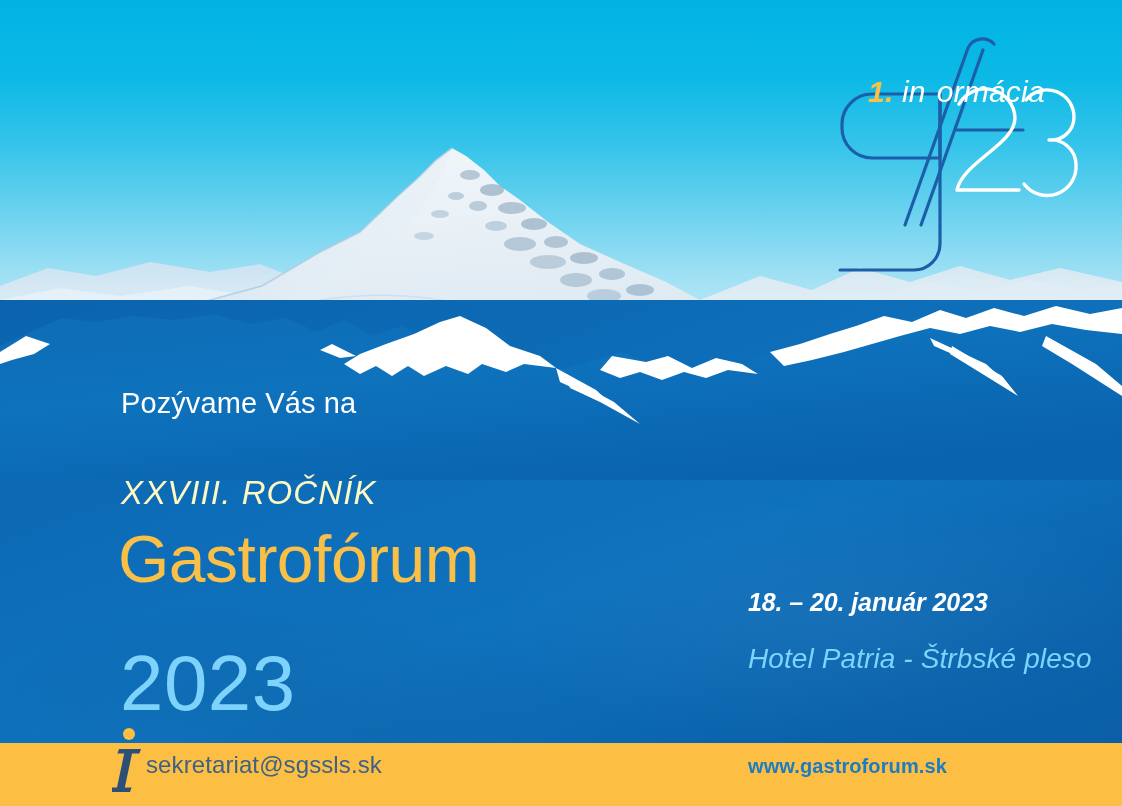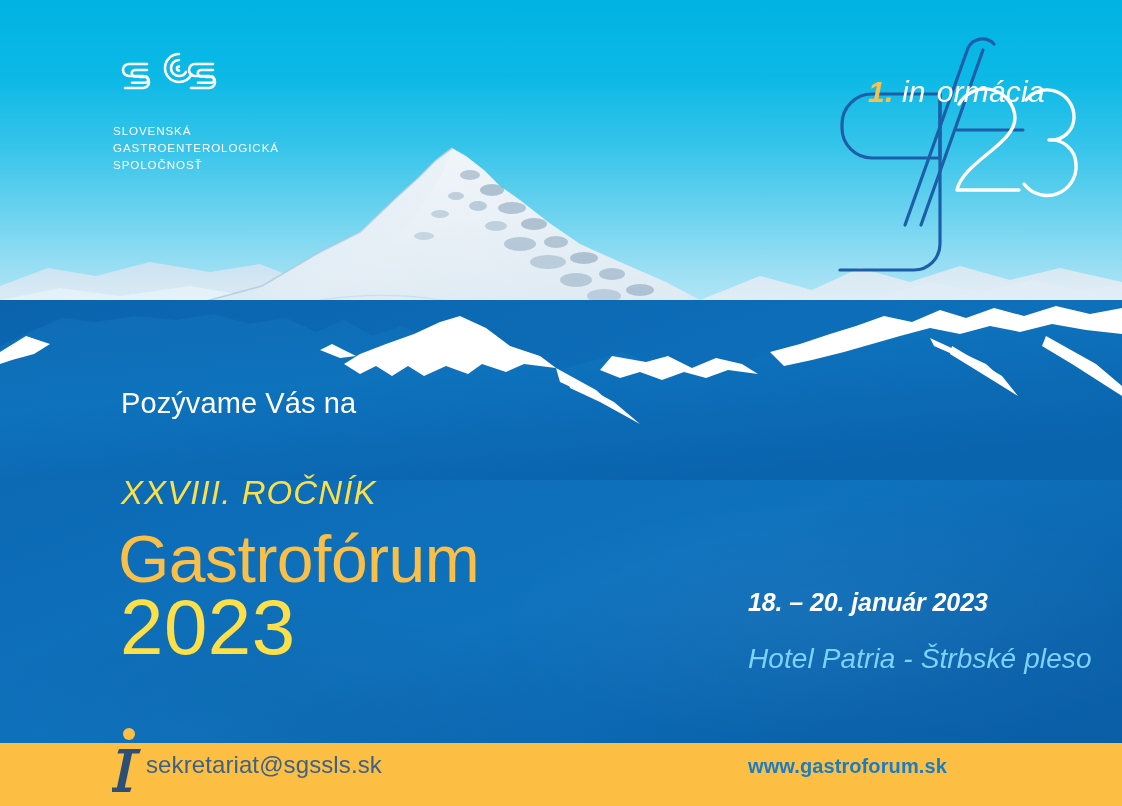--- a/index.html
+++ b/index.html
@@ -72,31 +72,31 @@
   .info-word { color:#ffffff; }
   .info-f-gap { display:inline-block; width:11px; }
 
   
   .invite {
     position:absolute; left:121px; top:387px;
     color:#ffffff; font-size:29px; font-weight:400; letter-spacing:.1px;
   }
   .rocnik {
     position:absolute; left:121px; top:474px;
-    color:#fde047; font-size:33px; font-style:italic; font-weight:400;
+    color:#fef9c3; font-size:33px; font-style:italic; font-weight:400;
     letter-spacing:1.1px;
   }
   .title-main {
     position:absolute; left:118px; top:527px;
     color:#f9bf47; font-size:66px; font-weight:400; line-height:.98;
     letter-spacing:-.5px;
   }
   .title-year {
-    position:absolute; left:120px; top:589px;
-    color:#fde047; font-size:78px; font-weight:400; line-height:.98;
+    position:absolute; left:120px; top:645px;
+    color:#7dd3fc; font-size:78px; font-weight:400; line-height:.98;
     letter-spacing:.5px;
   }
 
   
   .date-line {
     position:absolute; left:748px; top:588px;
     color:#ffffff; font-size:25px; font-weight:700; font-style:italic;
     letter-spacing:-.1px; white-space:nowrap;
   }
   .venue-line {
@@ -263,43 +263,20 @@
       <path d="M952,86 L1002,116 L1018,136 L976,110 L950,94 Z"></path>
       <path d="M1046,76 L1096,104 L1122,126 L1122,136 L1072,104 L1042,86 Z"></path>
 
       <path d="M332,84 L356,96 L340,98 L320,90 Z"></path>
       <path d="M396,82 L420,94 L404,98 L384,88 Z"></path>
     </g>
   </svg>
 
   <div class="blue-texture"></div>
 
-  <div class="sgs-logo">
-    <svg class="sgs-mark" viewBox="0 0 108 66">
-      <g fill="none" stroke="#ffffff" stroke-width="2.6" stroke-linecap="round">
-
-        <path d="M34,20 h-18 a6,6 0 0 0 0,12 h14 a6,6 0 0 1 0,12 h-18"></path>
-        <path d="M34,26 h-12 a3.2,3.2 0 0 0 0,6.4 h10 a3.2,3.2 0 0 1 0,6.4 h-13"></path>
-        <path d="M34,33 h-7"></path>
-
-        <path d="M100,20 h-18 a6,6 0 0 0 0,12 h14 a6,6 0 0 1 0,12 h-18"></path>
-        <path d="M100,26 h-12 a3.2,3.2 0 0 0 0,6.4 h10 a3.2,3.2 0 0 1 0,6.4 h-13"></path>
-        <path d="M100,33 h-7"></path>
-
-        <path d="M66,10 a14,14 0 1 0 0,28 a14,14 0 0 0 12.5,-7.6"></path>
-        <path d="M66,16 a8,8 0 1 0 0,16 a8,8 0 0 0 7,-4.2"></path>
-        <path d="M66,22.5 a2,2 0 1 0 0,4"></path>
-      </g>
-    </svg>
-    <div class="sgs-name">
-      <div>SLOVENSKÁ</div>
-      <div>GASTROENTEROLOGICKÁ</div>
-      <div>SPOLOČNOSŤ</div>
-    </div>
-  </div>
 
   <div class="gf-block">
     <svg class="gf-svg" viewBox="0 0 300 245">
       <g fill="none" stroke-linecap="round" stroke-linejoin="round">
 
         <path d="M48,94 a30,30 0 0 1 30,-30 h68 v64 h-68 a30,30 0 0 1 -30,-30 z" stroke="#1c5fa8" stroke-width="3.2"></path>
         <path d="M146,64 v150 a26,26 0 0 1 -26,26 h-74" stroke="#1c5fa8" stroke-width="3.2"></path>
 
         <path d="M111,195 L174,18 a16,16 0 0 1 26,-4" stroke="#1c5fa8" stroke-width="3.2"></path>
         <path d="M127,195 L189,20" stroke="#1c5fa8" stroke-width="3.2"></path>

